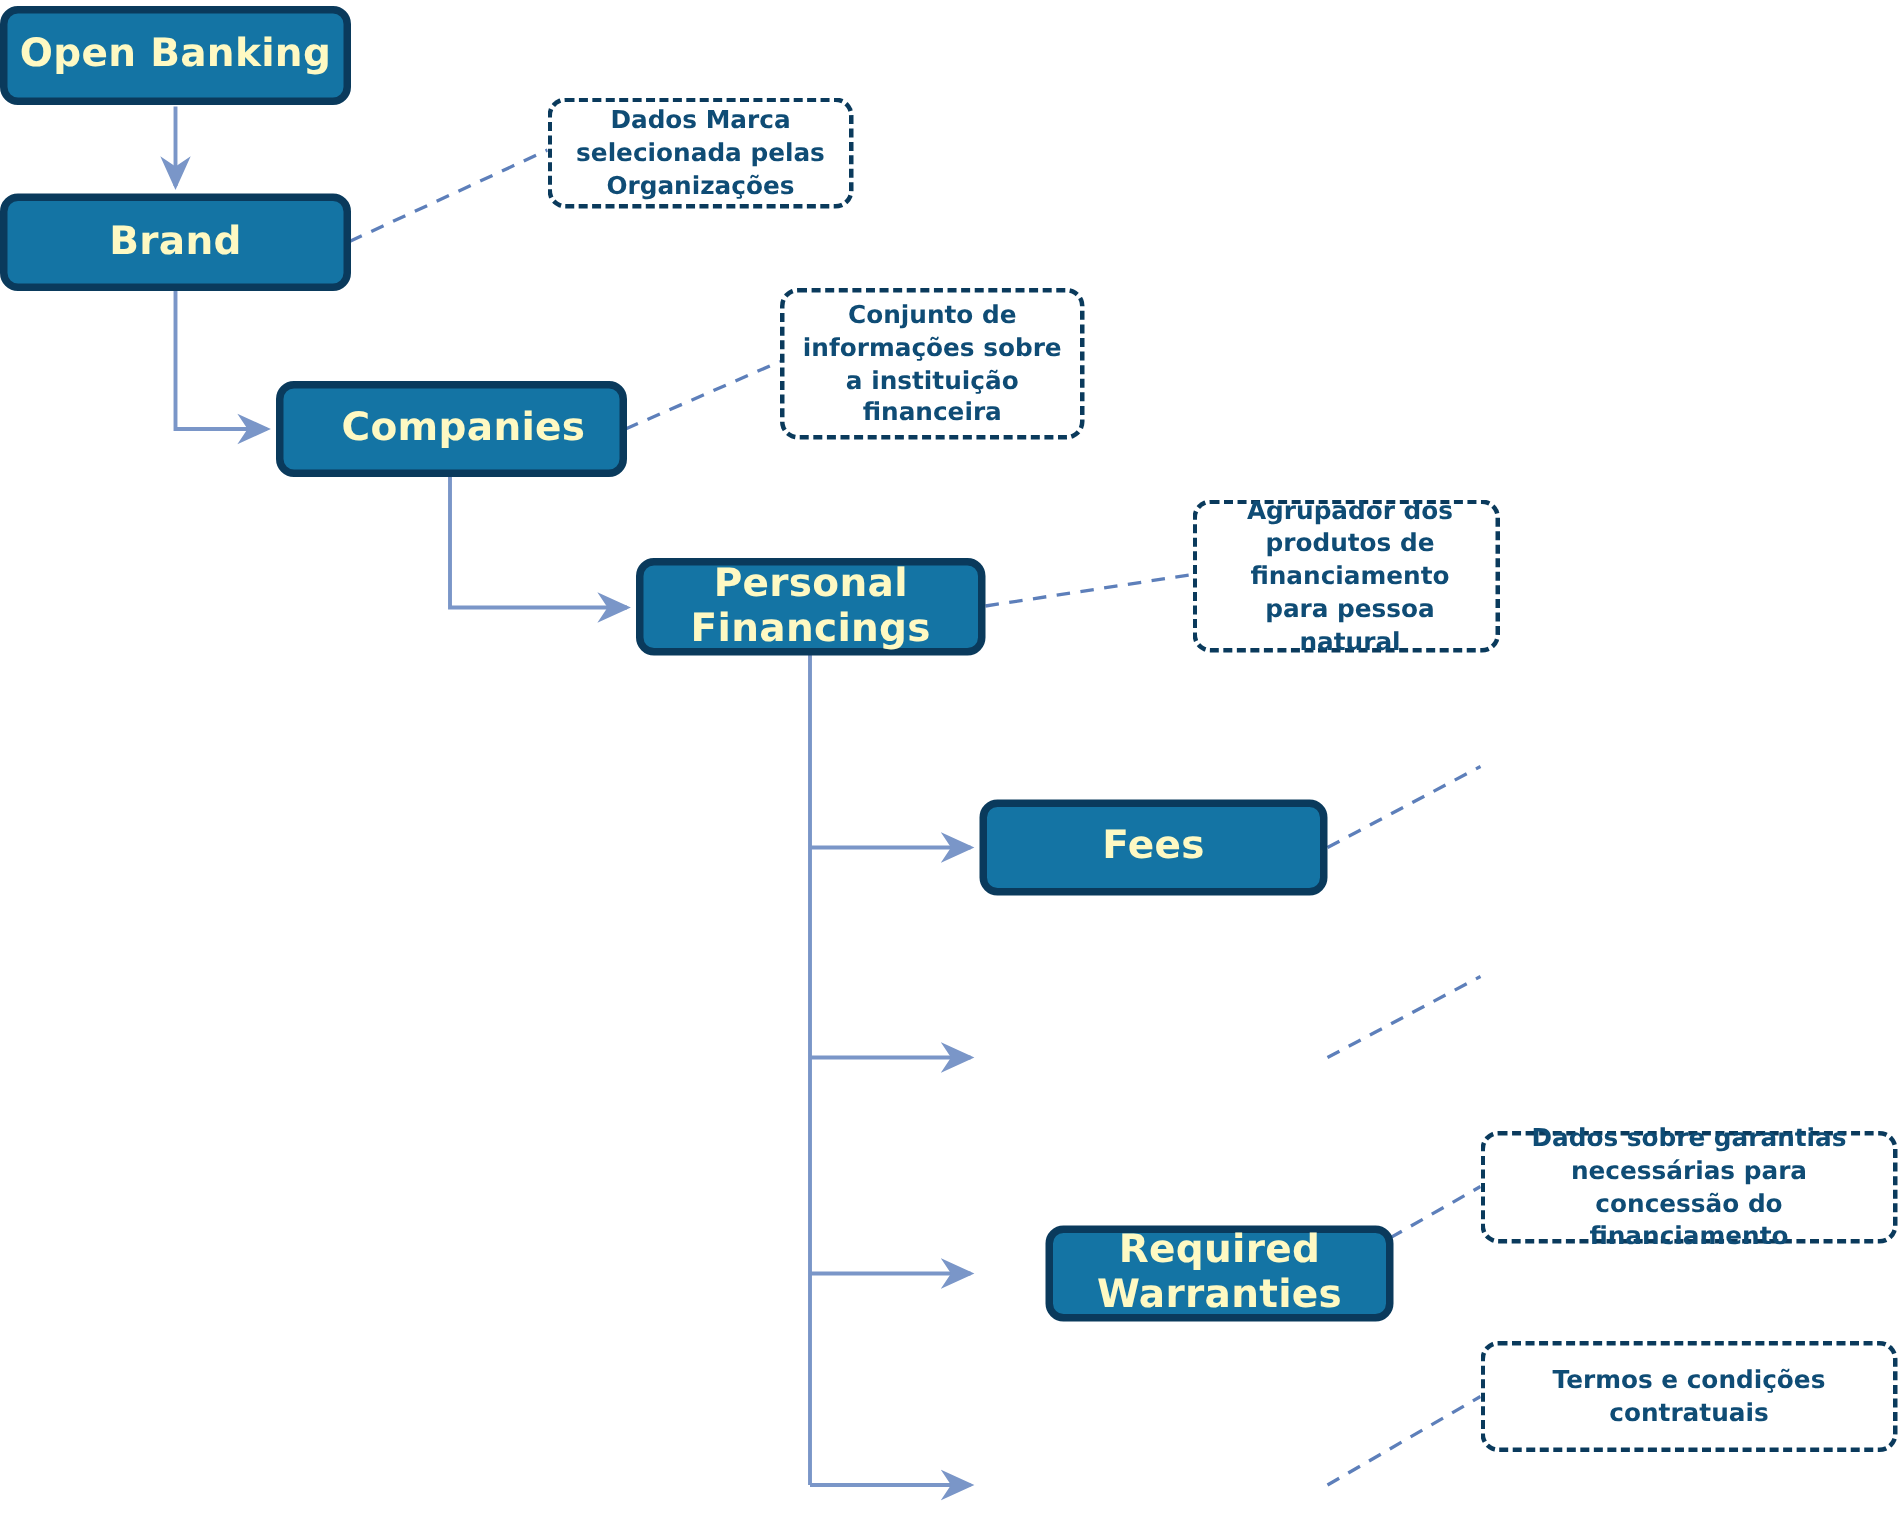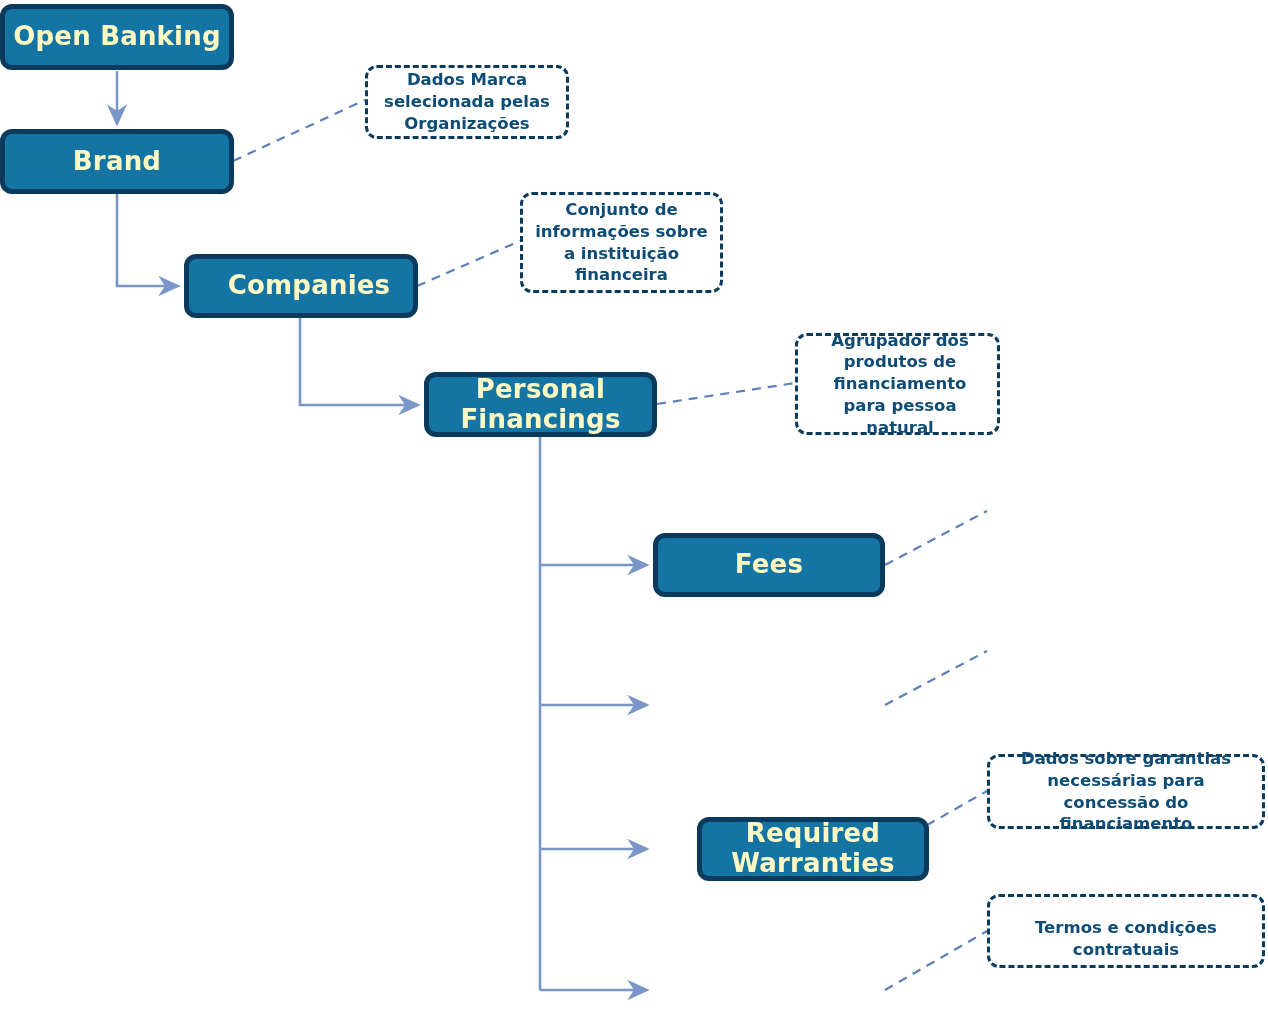--- a/index.html
+++ b/index.html
@@ -143,17 +143,17 @@
   <div class="note" style="left:795px; top:333px; width:205px; height:102px;padding-left:15px;">
     <span class="note-label">Agrupador dos produtos de financiamento para pessoa natural</span>
   </div>
 
 
 
   <div class="note" style="left:987px; top:754px; width:278px; height:75px;">
     <span class="note-label">Dados sobre garantias necessárias para concessão do financiamento</span>
   </div>
 
-  <div class="note" style="left:987px; top:894px; width:278px; height:74px;align-items:flex-end;">
+  <div class="note" style="left:987px; top:894px; width:278px; height:74px;">
     <span class="note-label">Termos e condições contratuais</span>
   </div>
 
 </div>
 
 </body></html>

